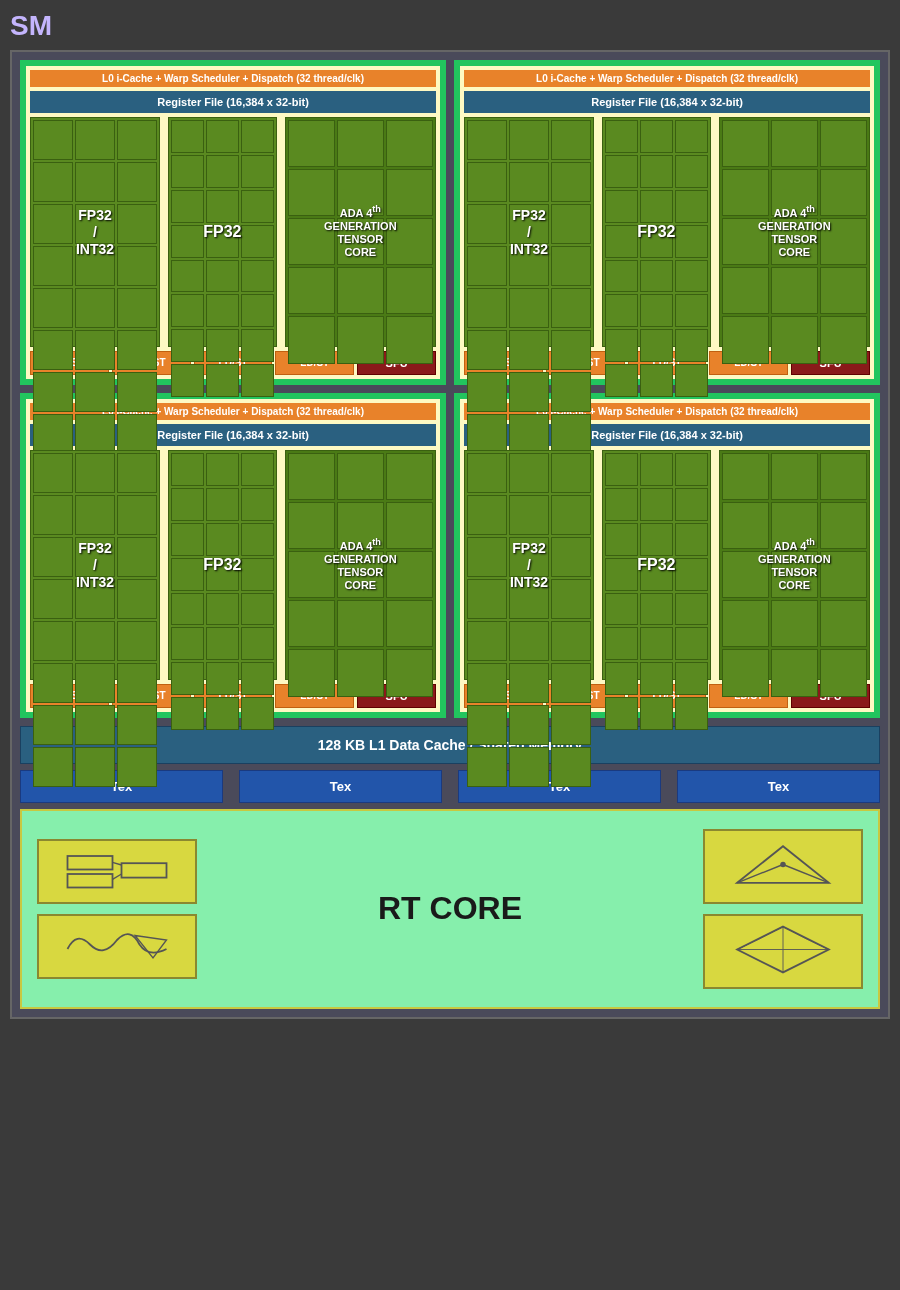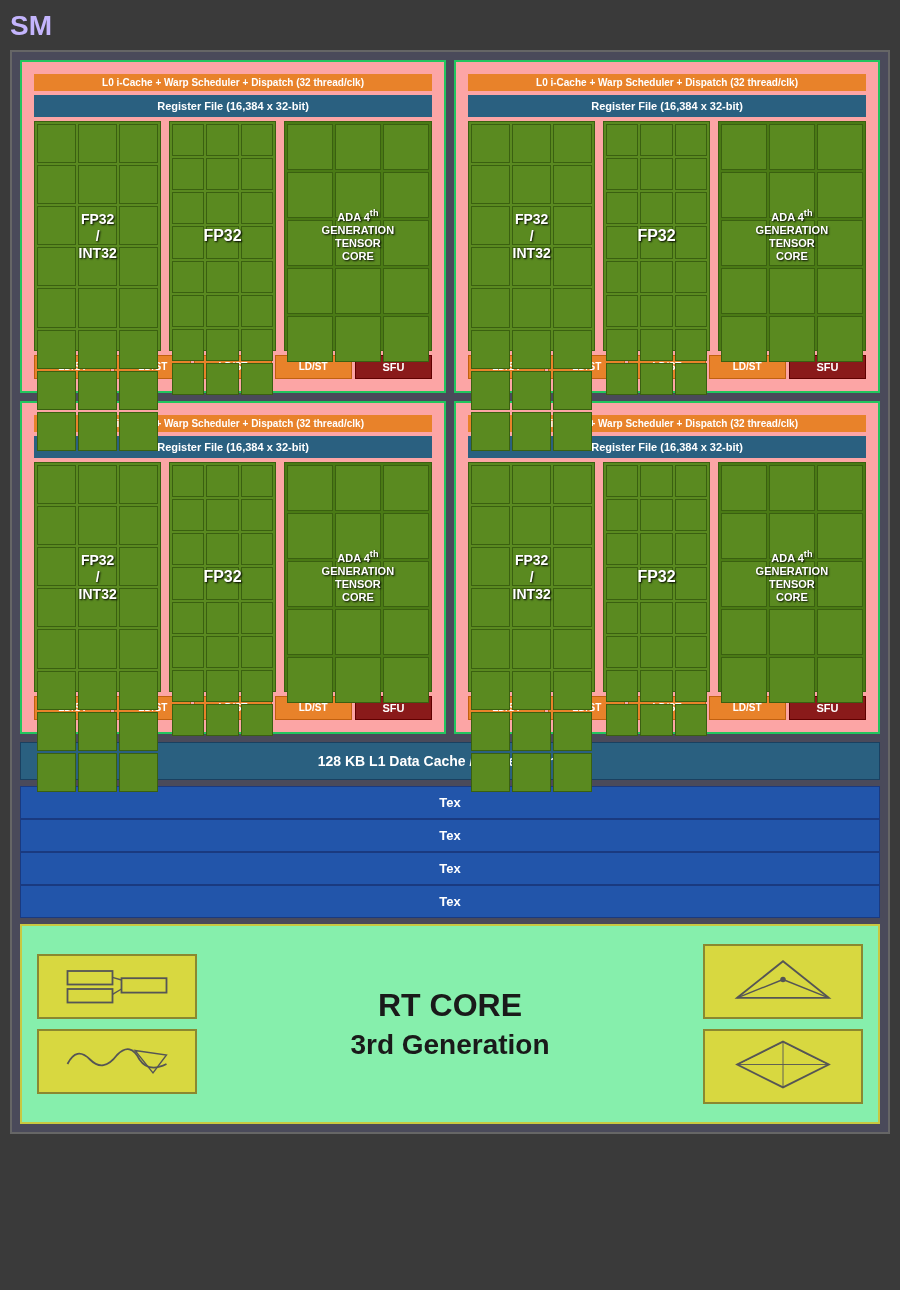--- a/index.html
+++ b/index.html
@@ -22,23 +22,23 @@
       padding: 8px;
       width: 100%;
     }
     .quadrant-row {
       display: flex;
       gap: 8px;
       margin-bottom: 8px;
     }
     .quadrant {
       flex: 1;
-      border: 2px solid #22c55e;
-      background: #fca5a5;
-      padding: 12px;
+      border: 6px solid #22c55e;
+      background: #fef9c3;
+      padding: 4px;
     }
     .warp-scheduler-bar {
       background: #e8822a;
       color: white;
       font-size: 10px;
       font-weight: bold;
       text-align: center;
       padding: 3px 2px;
       margin-bottom: 4px;
     }
@@ -123,23 +123,22 @@
       color: white;
       font-size: 14px;
       font-weight: bold;
       text-align: center;
       padding: 10px;
       margin-bottom: 6px;
       border: 1px solid #1a4060;
     }
     .tex-row {
       display: flex;
-      gap: 0;
+      gap: 16px;
       margin-bottom: 6px;
-      flex-direction: column;
     }
     .tex-box {
       flex: 1;
       background: #2255aa;
       color: white;
       font-size: 13px;
       font-weight: bold;
       text-align: center;
       padding: 8px;
       border: 1px solid #1a3a80;
@@ -584,21 +583,20 @@
           <svg viewBox="0 0 120 50" style="width:100%; height:45px;">
 
             <path d="M5,30 Q15,10 30,25 Q45,40 60,20 Q75,5 85,25 Q95,40 115,30" fill="none" stroke="#555" stroke-width="2"></path>
             <polygon points="80,15 115,20 100,40" fill="none" stroke="#555" stroke-width="1.5"></polygon>
           </svg>
         </div>
       </div>
 
       <div class="rt-core-label">
         <div style="font-size:32px; font-weight:bold;">RT CORE</div>
-        <div style="font-size:28px; font-weight:bold;">3rd Generation</div>
       </div>
 
       <div class="rt-diagram-right">
         <div style="border:2px solid #8a8830; background:#d8d840; padding:6px;">
           <svg viewBox="0 0 120 60" style="width:100%; height:55px;">
 
             <polygon points="10,50 60,10 110,50" fill="none" stroke="#555" stroke-width="2"></polygon>
             <line x1="10" y1="50" x2="60" y2="30" stroke="#555" stroke-width="1.5"></line>
             <line x1="110" y1="50" x2="60" y2="30" stroke="#555" stroke-width="1.5"></line>
             <circle cx="60" cy="30" r="3" fill="#555"></circle>

